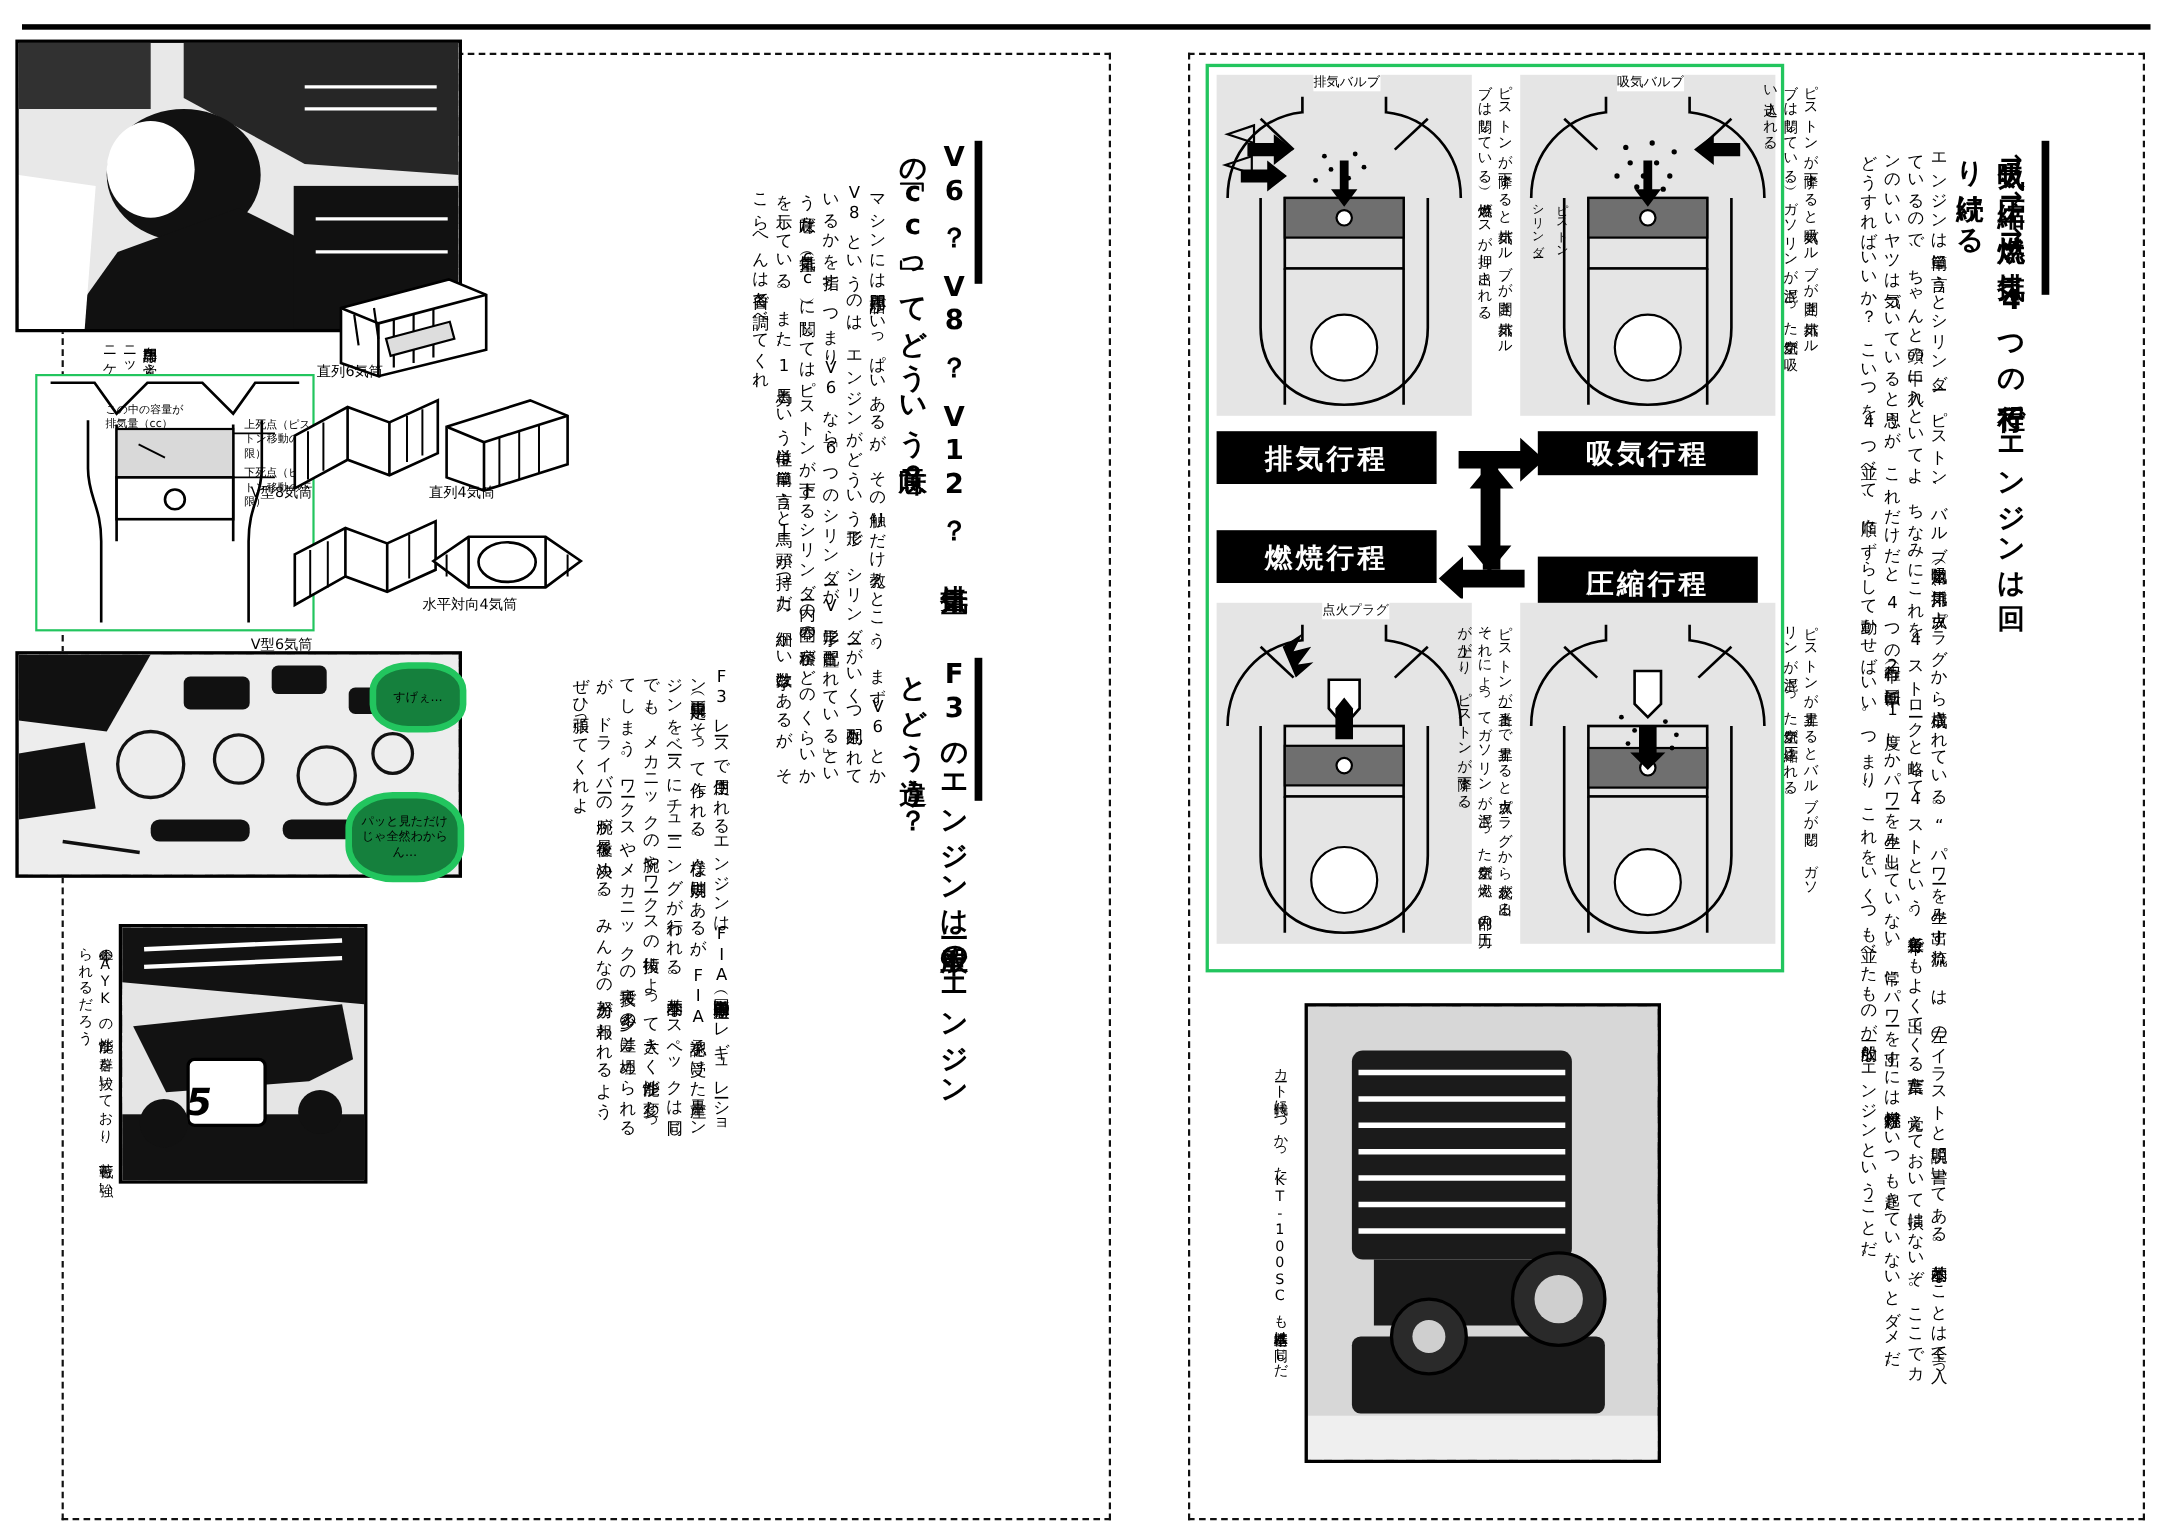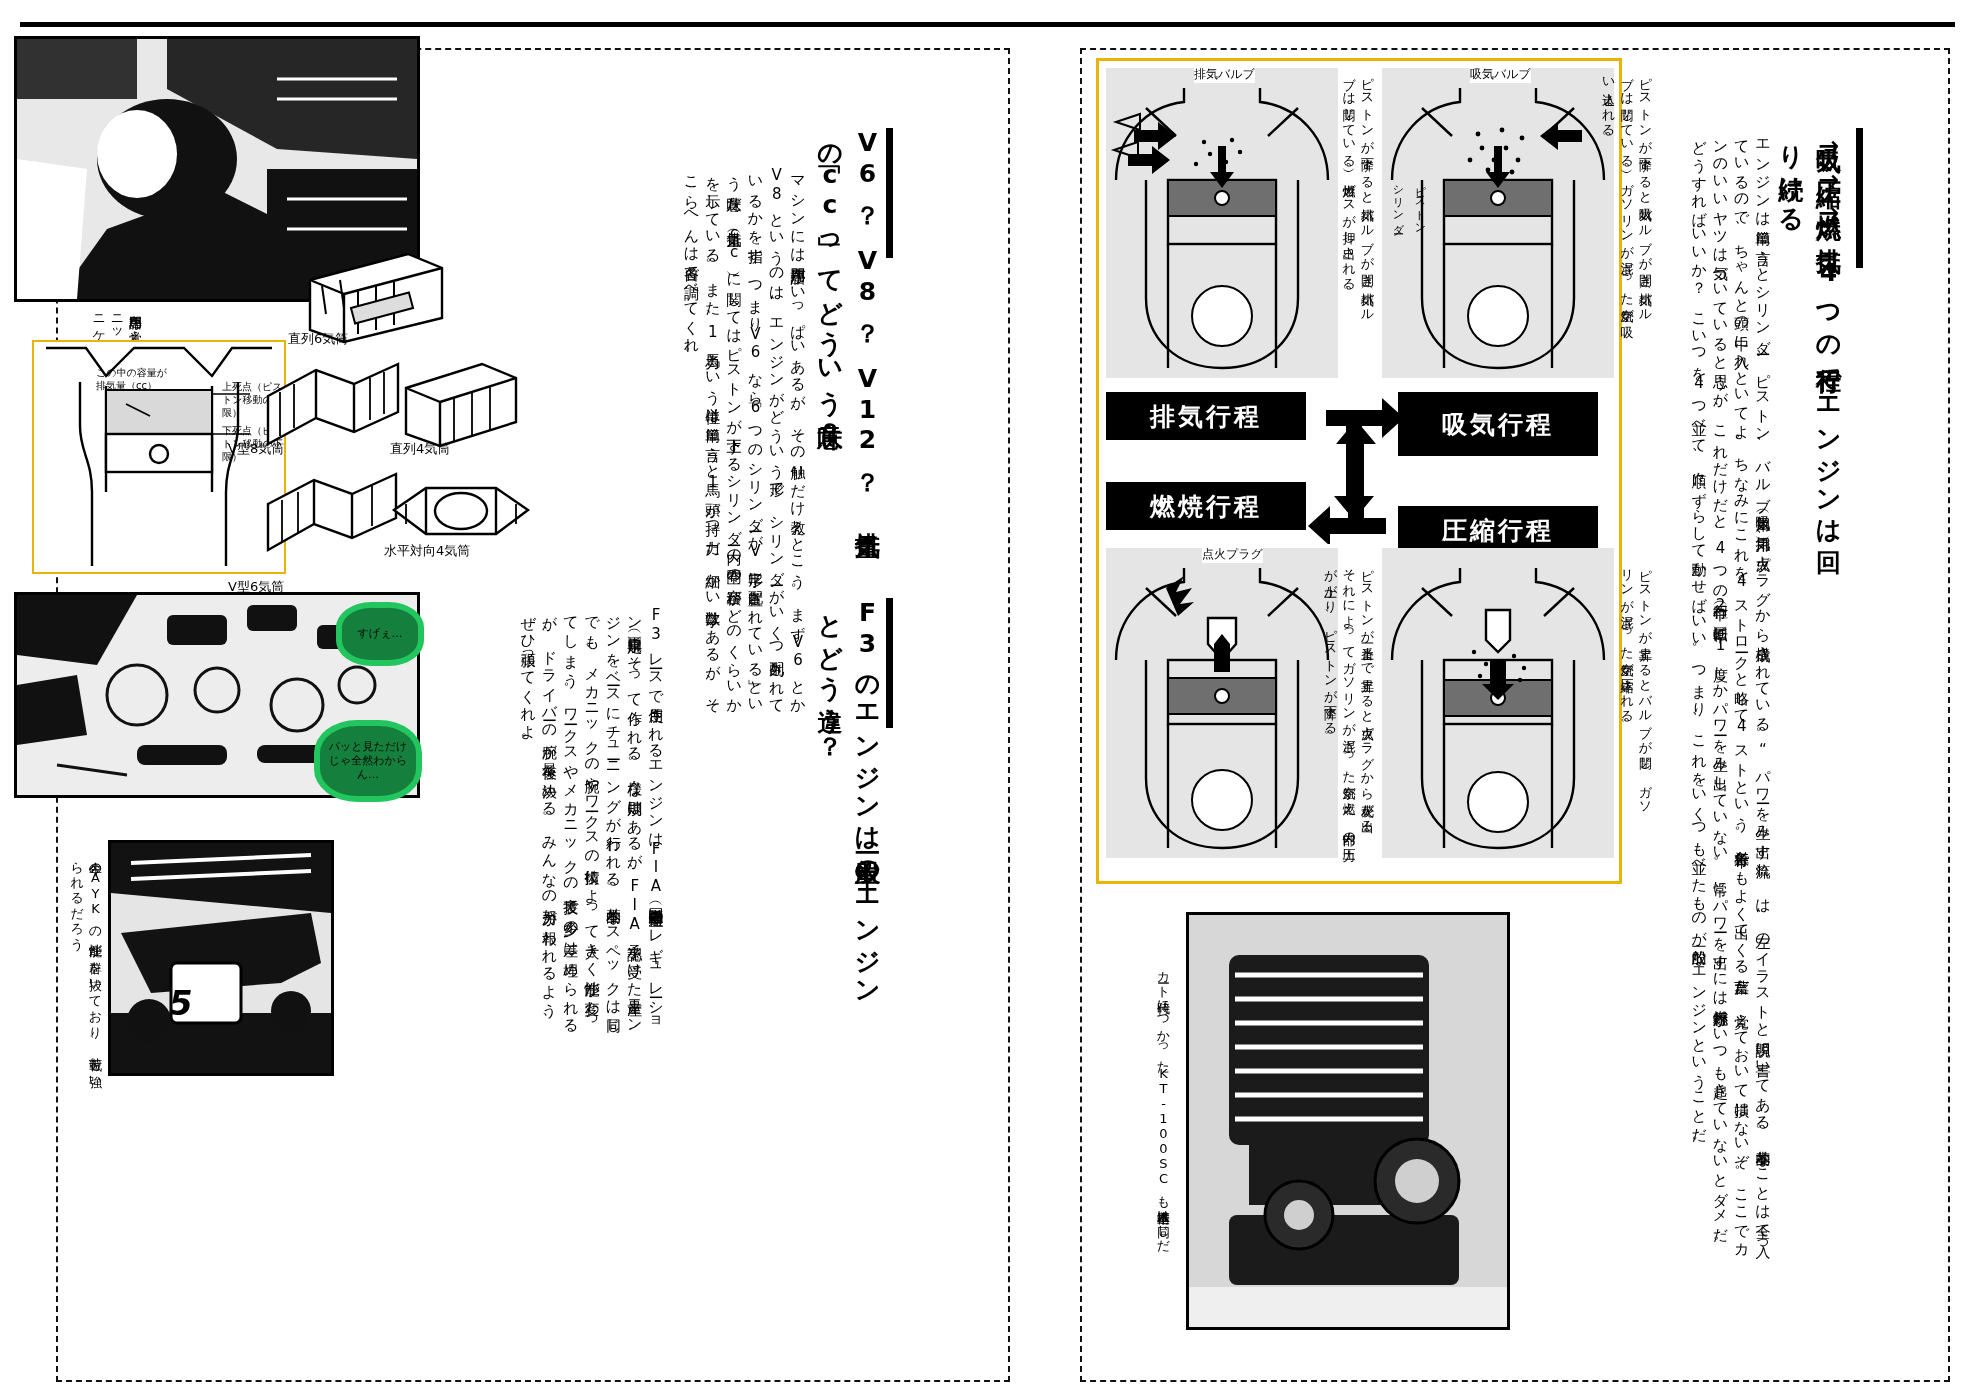--- a/index.html
+++ b/index.html
@@ -27,21 +27,21 @@
     left: 20px; top: 22px;
     width: 1935px; height: 5px;
     background: #000;
   }
   .dash-border {
     position: absolute;
     border: 2px dashed #111;
   }
   .thin-box {
     position: absolute;
-    border: 2px solid #eab308;
+    border: 2px solid #22c55e;
     background: #fff;
   }
 
   
   .vtext {
     writing-mode: vertical-rl;
     text-orientation: upright;
     font-family: "DejaVu Sans", "Liberation Sans", sans-serif;
     line-height: 1.42;
     letter-spacing: 0.04em;
@@ -237,21 +237,21 @@
           <circle cx="130" cy="104" r="2.4"></circle>
       </g>
     </svg>
     <div class="label-s" style="left:88px; top:-2px; font-size:12px;">吸気バルブ</div>
     <div class="vcap" style="position:absolute; left:8px; top:110px; font-size:11px;">シリンダー</div>
     <div class="vcap" style="position:absolute; left:30px; top:110px; font-size:11px;">ピストン</div>
   </div>
   <div class="vtext" style="position:absolute; left:1610px; top:68px; width:44px; height:248px; font-size:13px;">ピストンが下降すると吸気バルブが開き（排気バルブは閉じている）、ガソリンが混ざった空気が吸い込まれる。</div>
 
   <div class="plate" style="left:1106px; top:392px; width:200px; height:48px;">排気行程</div>
-  <div class="plate" style="left:1398px; top:392px; width:200px; height:64px;">吸気行程</div>
+  <div class="plate" style="left:1398px; top:392px; width:200px; height:40px;">吸気行程</div>
 
   <div class="plate" style="left:1106px; top:482px; width:200px; height:48px;">燃焼行程</div>
   <div class="plate" style="left:1398px; top:482px; width:200px; height:48px;margin-top:24px;">圧縮行程</div>
 
   <svg style="position:absolute; left:1306px; top:386px; width:100px; height:158px;" viewBox="0 0 100 158" xmlns="http://www.w3.org/2000/svg">
     <g fill="#000">
       <polygon points="20,24 76,24 76,12 98,32 76,52 76,40 20,40"></polygon>
       <polygon points="80,132 24,132 24,120 2,140 24,160 24,148 80,148"></polygon>
       <polygon points="40,36 56,36 56,110 68,110 48,134 28,110 40,110"></polygon>
       <polygon points="58,132 42,132 42,58 30,58 50,34 70,58 58,58"></polygon>

